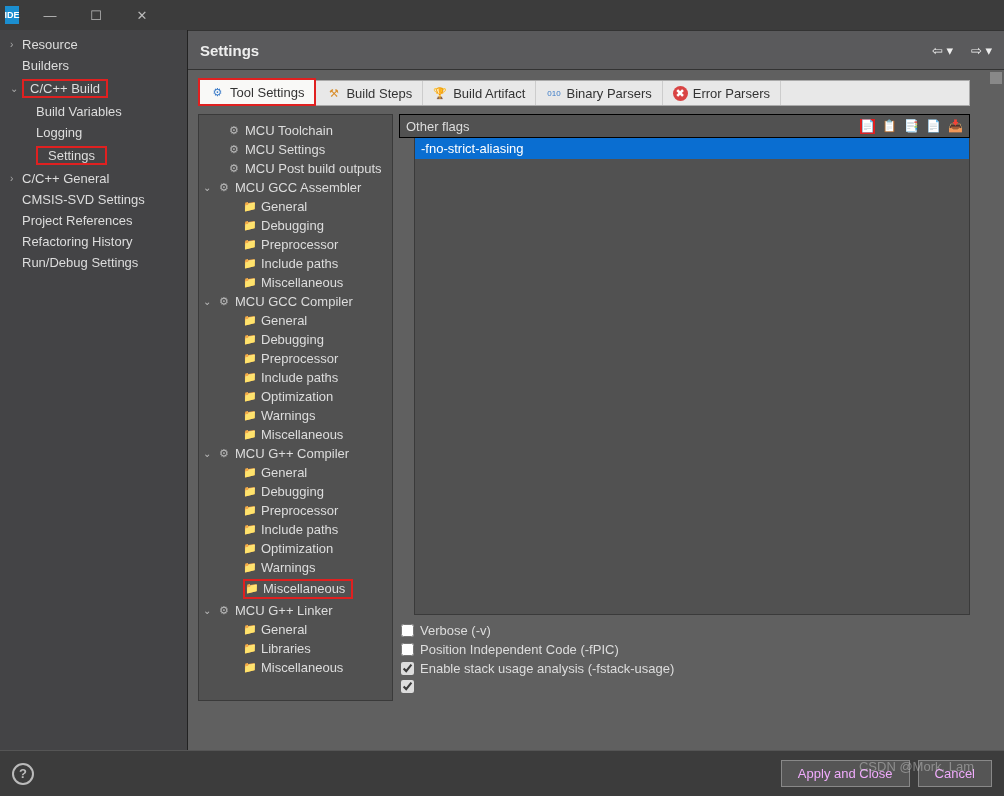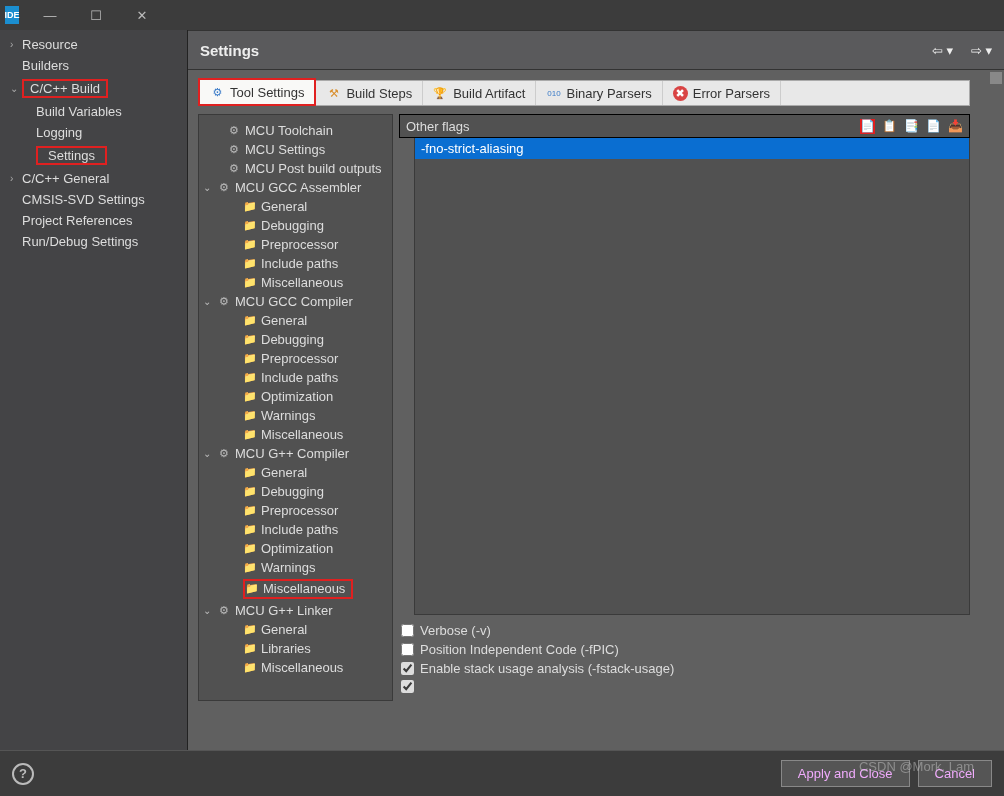--- a/index.html
+++ b/index.html
@@ -94,20 +94,24 @@
         <div class="nav-item">
           <span class="arrow"></span>
           <span>CMSIS-SVD Settings</span>
         </div>
         <div class="nav-item">
           <span class="arrow"></span>
           <span>Project References</span>
         </div>
         <div class="nav-item">
           <span class="arrow"></span>
+          <span>Refactoring History</span>
+        </div>
+        <div class="nav-item">
+          <span class="arrow"></span>
           <span>Run/Debug Settings</span>
         </div>
       </div>
   </div>
 
   <div class="right">
     <div class="hdr">
       <div class="lbl">Settings</div>
       <div class="navbtns">
         <span>⇦ ▾</span>

